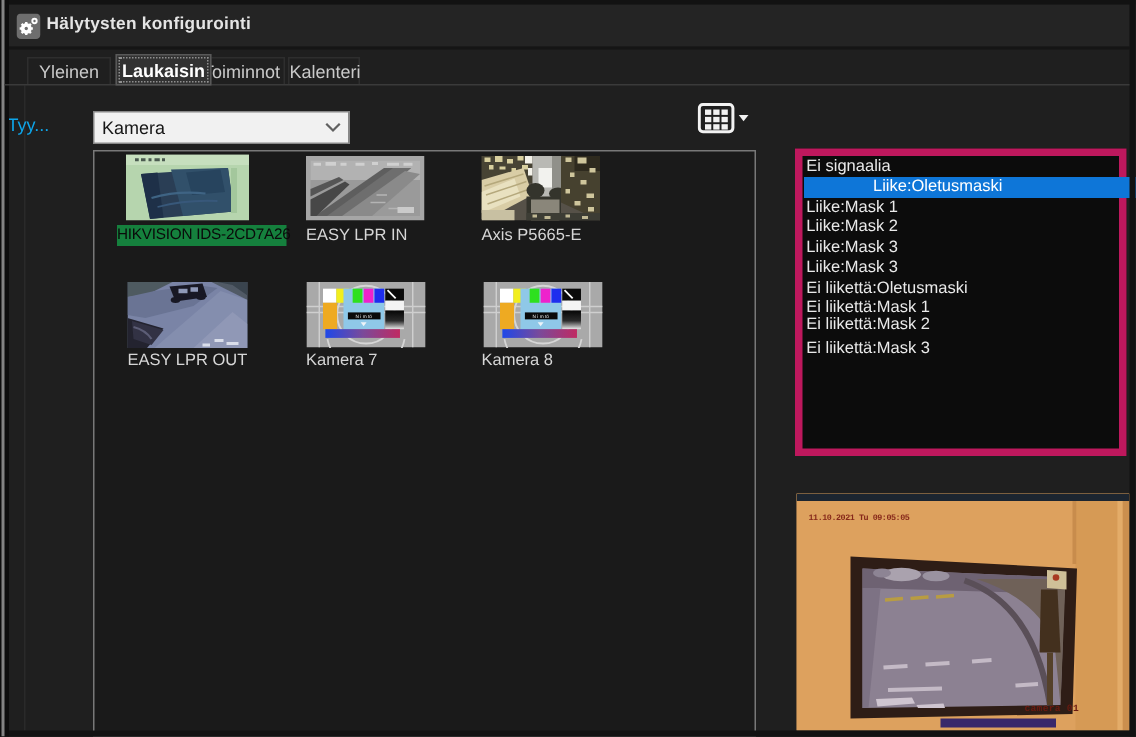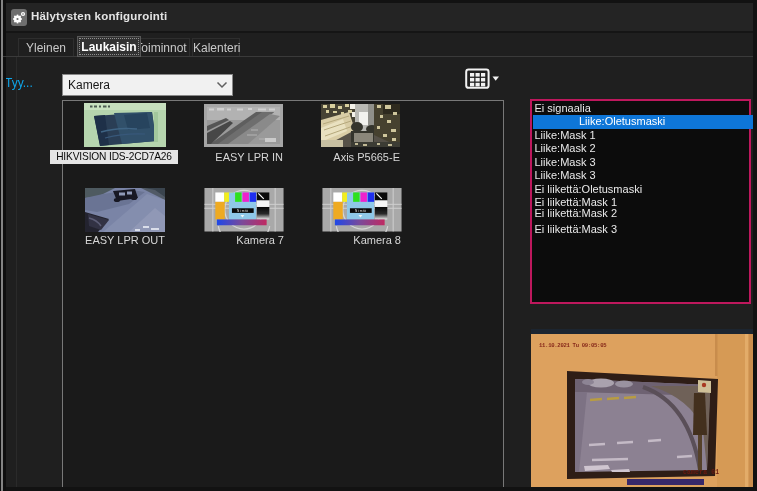--- a/index.html
+++ b/index.html
@@ -30,27 +30,27 @@
   
   #lbl-tyy{left:5px;top:76px;font-size:12px;color:#0ea5e9;}
   #combo{left:62px;top:74px;width:171px;height:22px;background:#f1f1f1;border:1px solid #888888;
          box-sizing:border-box;}
   #combo-text{left:68px;top:78px;font-size:12px;color:#161616;}
   
   
   #panel{left:62px;top:100px;width:442px;height:391px;background:#1a1a1a;
          border:1px solid #787878;box-sizing:border-box;}
   .thumb{position:absolute;overflow:hidden;}
-  .tlabel{position:absolute;font-size:11px;color:#d6d6d6;text-align:right;white-space:nowrap;}
-  #sel-label{left:50px;top:150px;width:128px;height:14px;background:#e5e5e5;color:#0a0a0a;
+  .tlabel{position:absolute;font-size:11px;color:#d6d6d6;text-align:left;white-space:nowrap;}
+  #sel-label{left:78px;top:150px;width:113px;height:14px;background:#15803d;color:#0a0a0a;
              font-size:10.2px;line-height:14px;text-align:center;white-space:nowrap;z-index:4;
              letter-spacing:-0.15px;}
   
   #listbox{left:530px;top:99px;width:221px;height:205px;background:#0c0c0c;
-           border:2px solid #be185d;box-sizing:border-box;}
+           border:5px solid #be185d;box-sizing:border-box;}
   .li{position:absolute;left:1px;width:216px;height:13.8px;font-size:11px;line-height:13.5px;
       color:#eaeaea;padding-left:1.5px;white-space:nowrap;}
   .li.sel{background:#0e76d8;color:#ffffff;}
   
   #preview{left:531px;top:329px;width:222px;height:158px;background:#dda15e;overflow:hidden;}
 </style>
 </head>
 <body>
 <div id="win">
 

